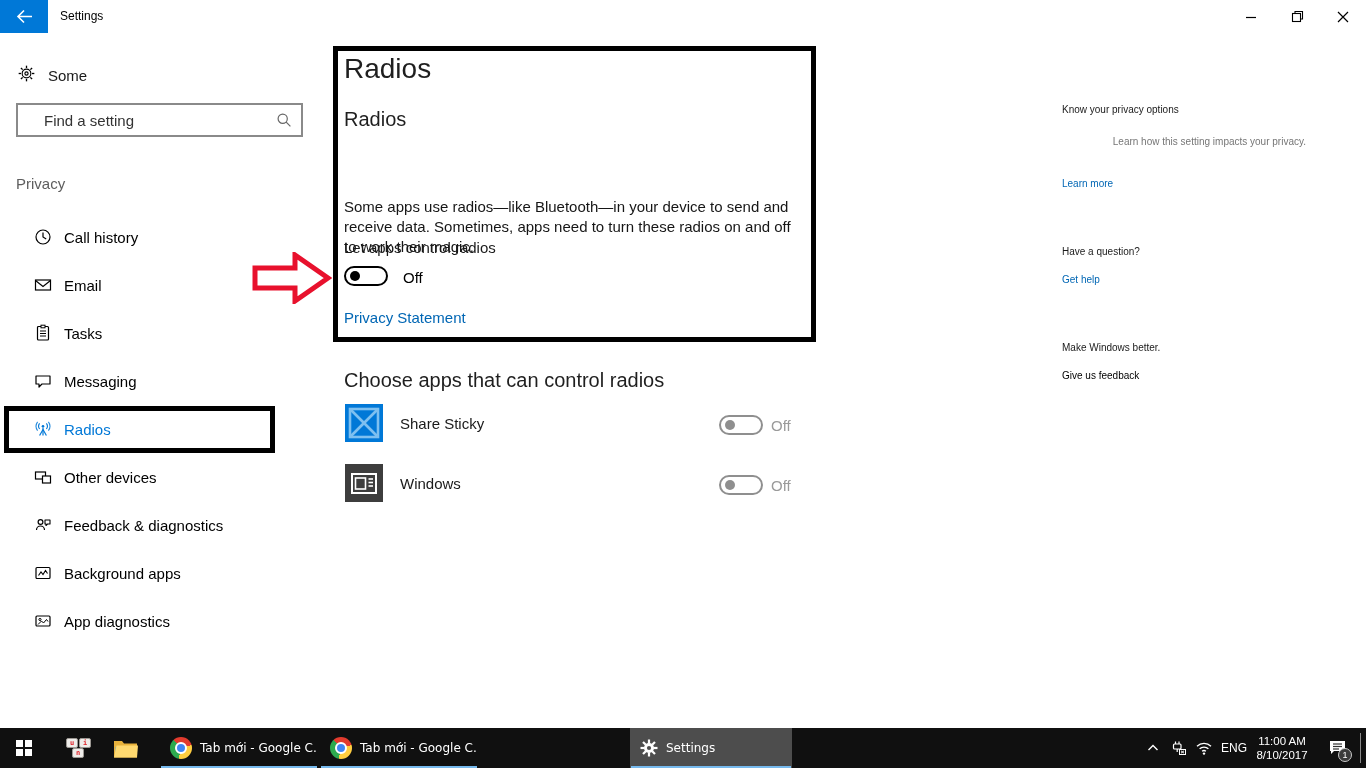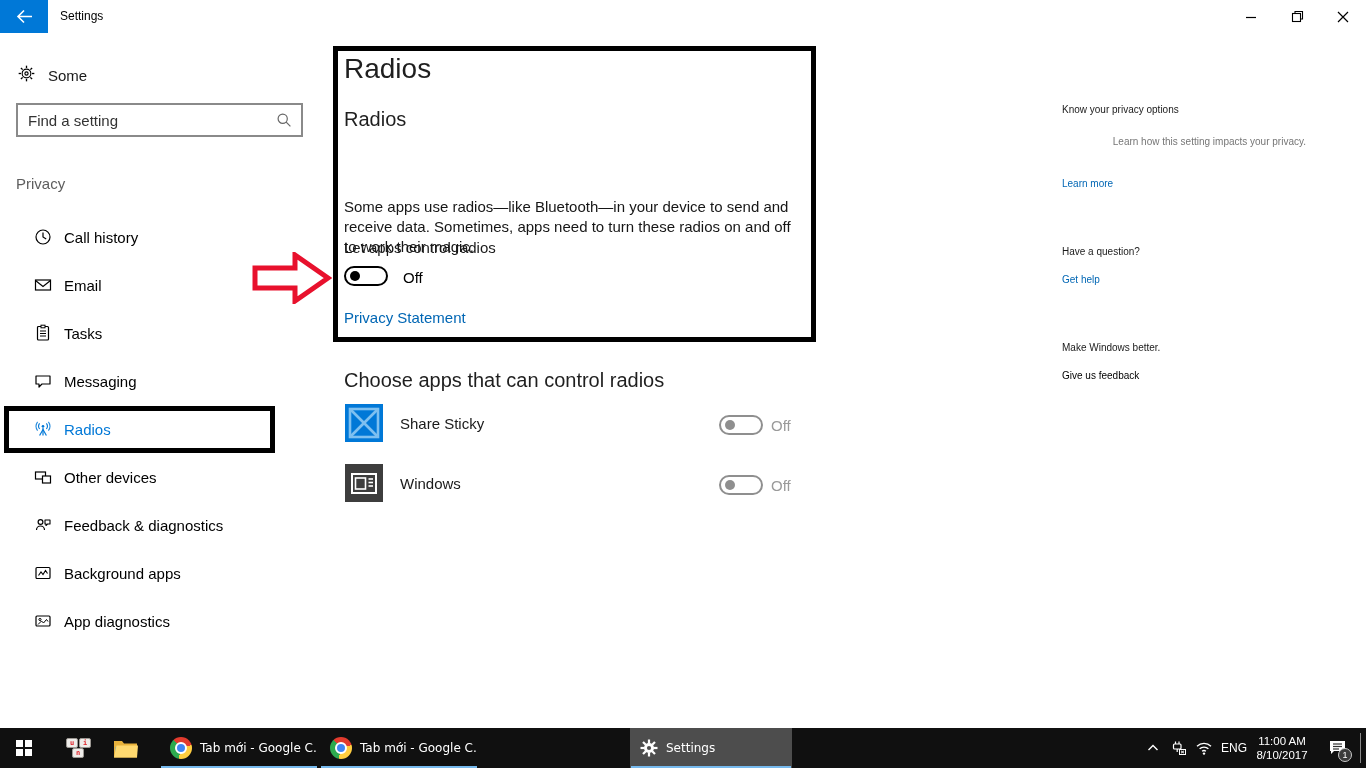--- a/index.html
+++ b/index.html
@@ -15,21 +15,21 @@
   .win-controls { position:absolute; right:0; top:0; display:flex; }
   .win-btn { width:46px; height:33px; display:flex; align-items:center; justify-content:center; }
 
   
   .home-row { position:absolute; left:0; top:57px; width:320px; height:36px;
               display:flex; align-items:center; }
   .home-row .nav-ic { position:absolute; left:18px; }
   .home-row .nav-lb { position:absolute; left:48px; font-size:15px; }
   .search-box { position:absolute; left:16px; top:103px; width:287px; height:34px;
                 border:2px solid #8a8a8a; background:#fff; display:flex; align-items:center; }
-  .search-box input { flex:1; border:none; outline:none; font-size:15px; padding-left:10px;
+  .search-box input { flex:1; border:none; outline:none; font-size:15px; padding-left:26px;
                       font-family:inherit; color:#333; background:transparent; }
   .search-box input::placeholder { color:#333; opacity:1; }
   .search-box .mag { margin-right:9px; display:flex; }
   .privacy-label { position:absolute; left:16px; top:175px; font-size:15px; color:#5e5e5e; }
 
   .nav-item { position:absolute; left:16px; width:300px; height:48px; cursor:pointer; }
   .nav-item .nav-ic { position:absolute; left:18px; top:14px; }
   .nav-item .nav-lb { position:absolute; left:48px; top:15px; font-size:15px; color:#000; }
   .nav-item.selected .nav-lb { color:#0078d7; }
 

